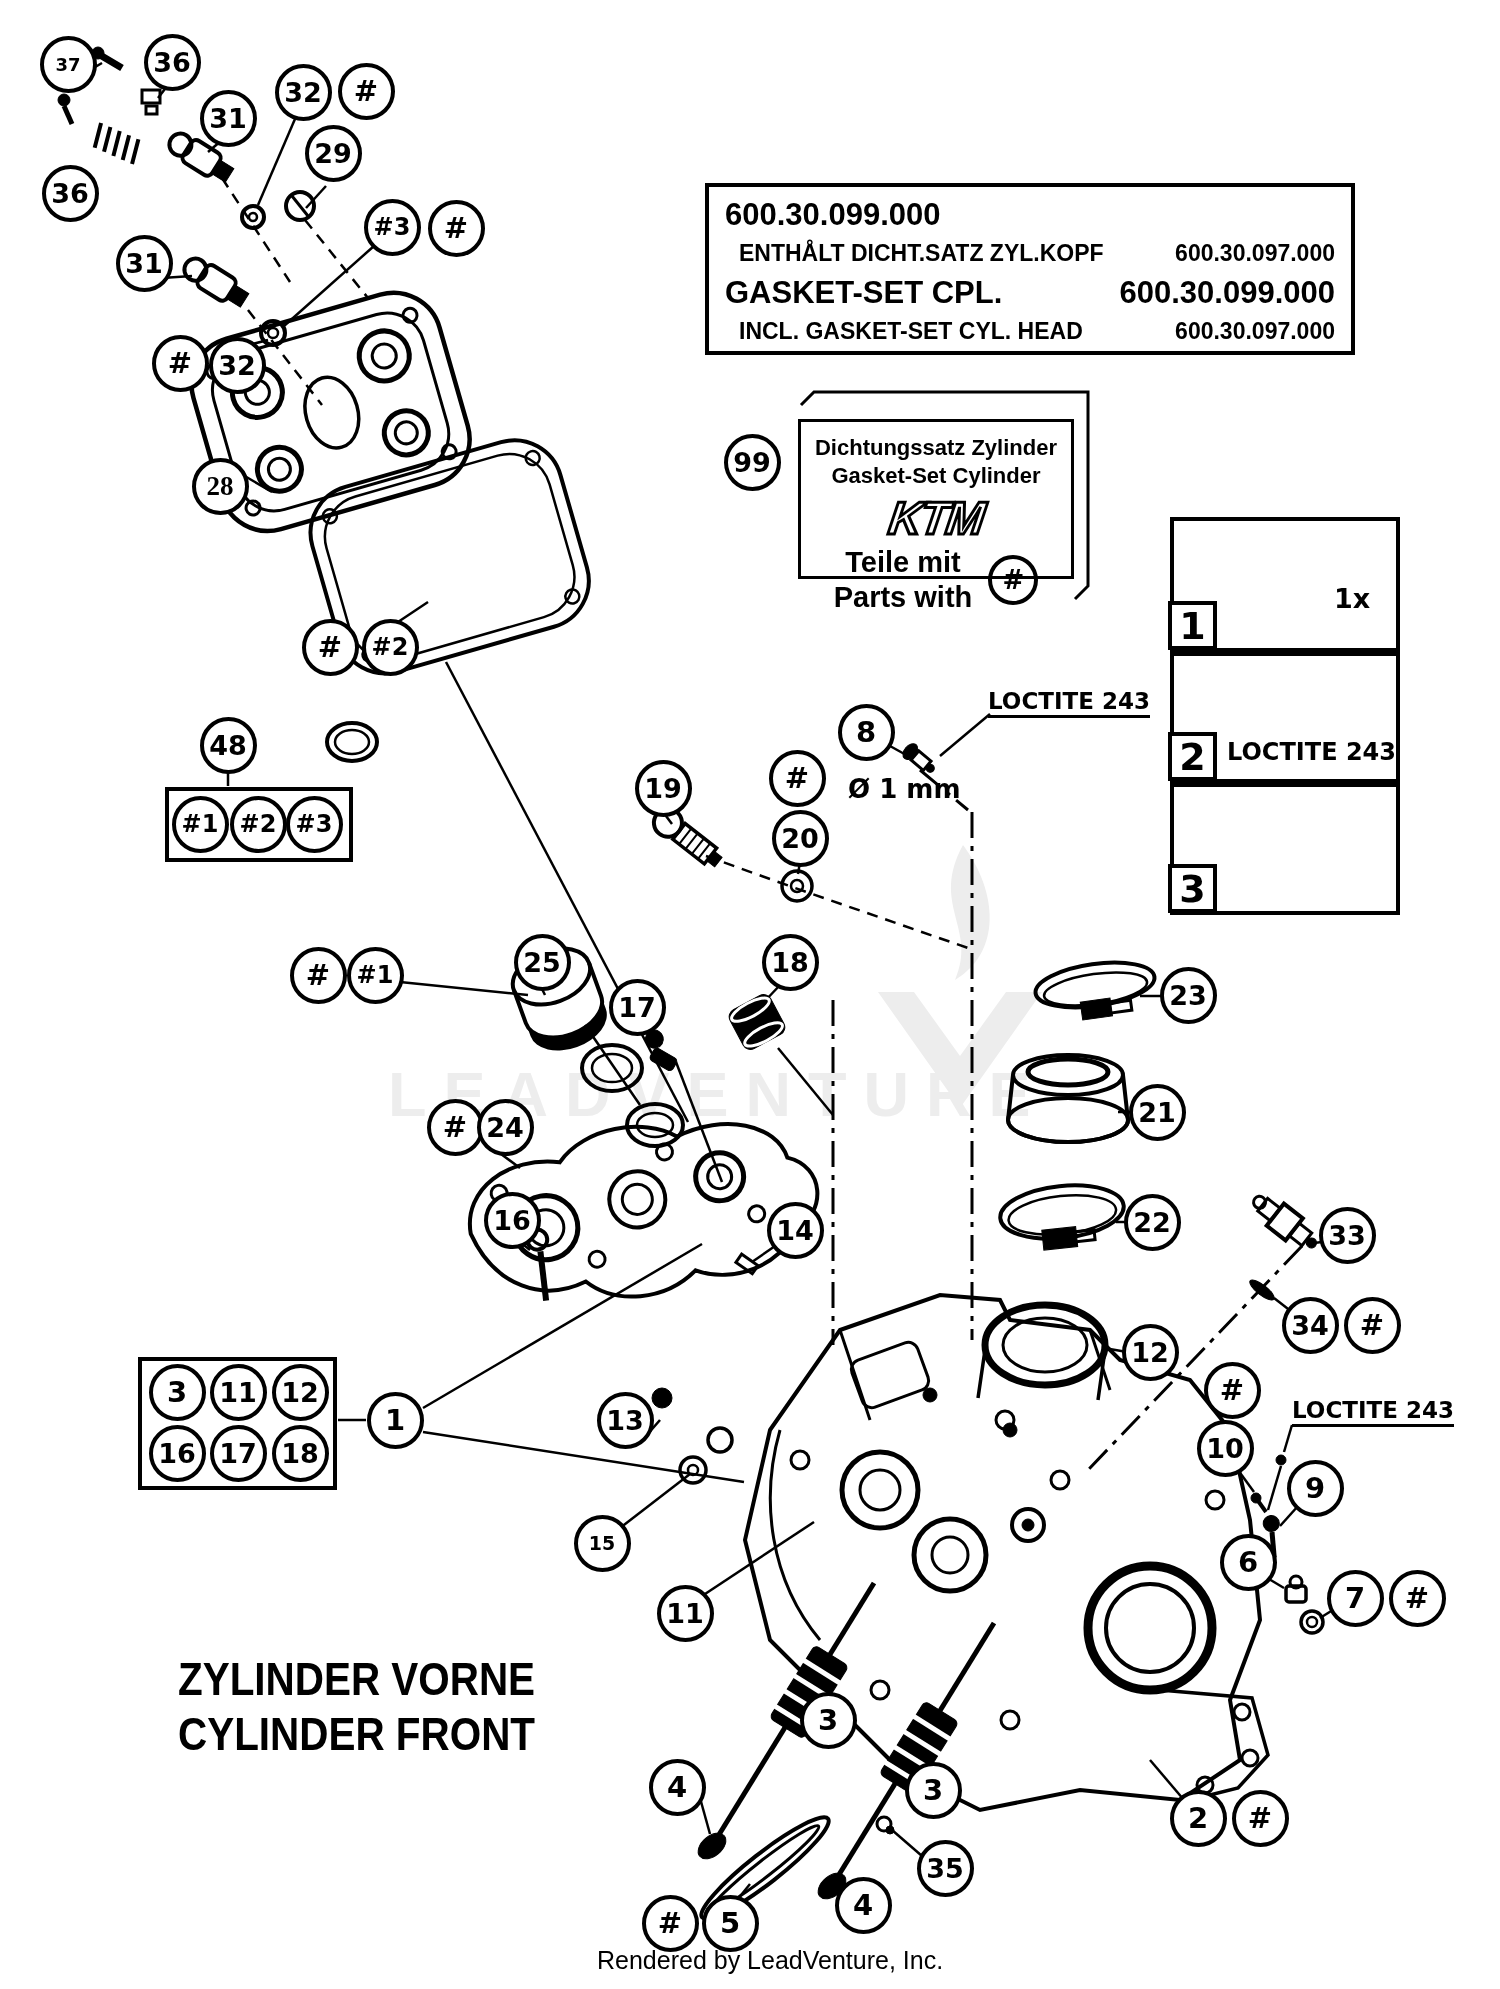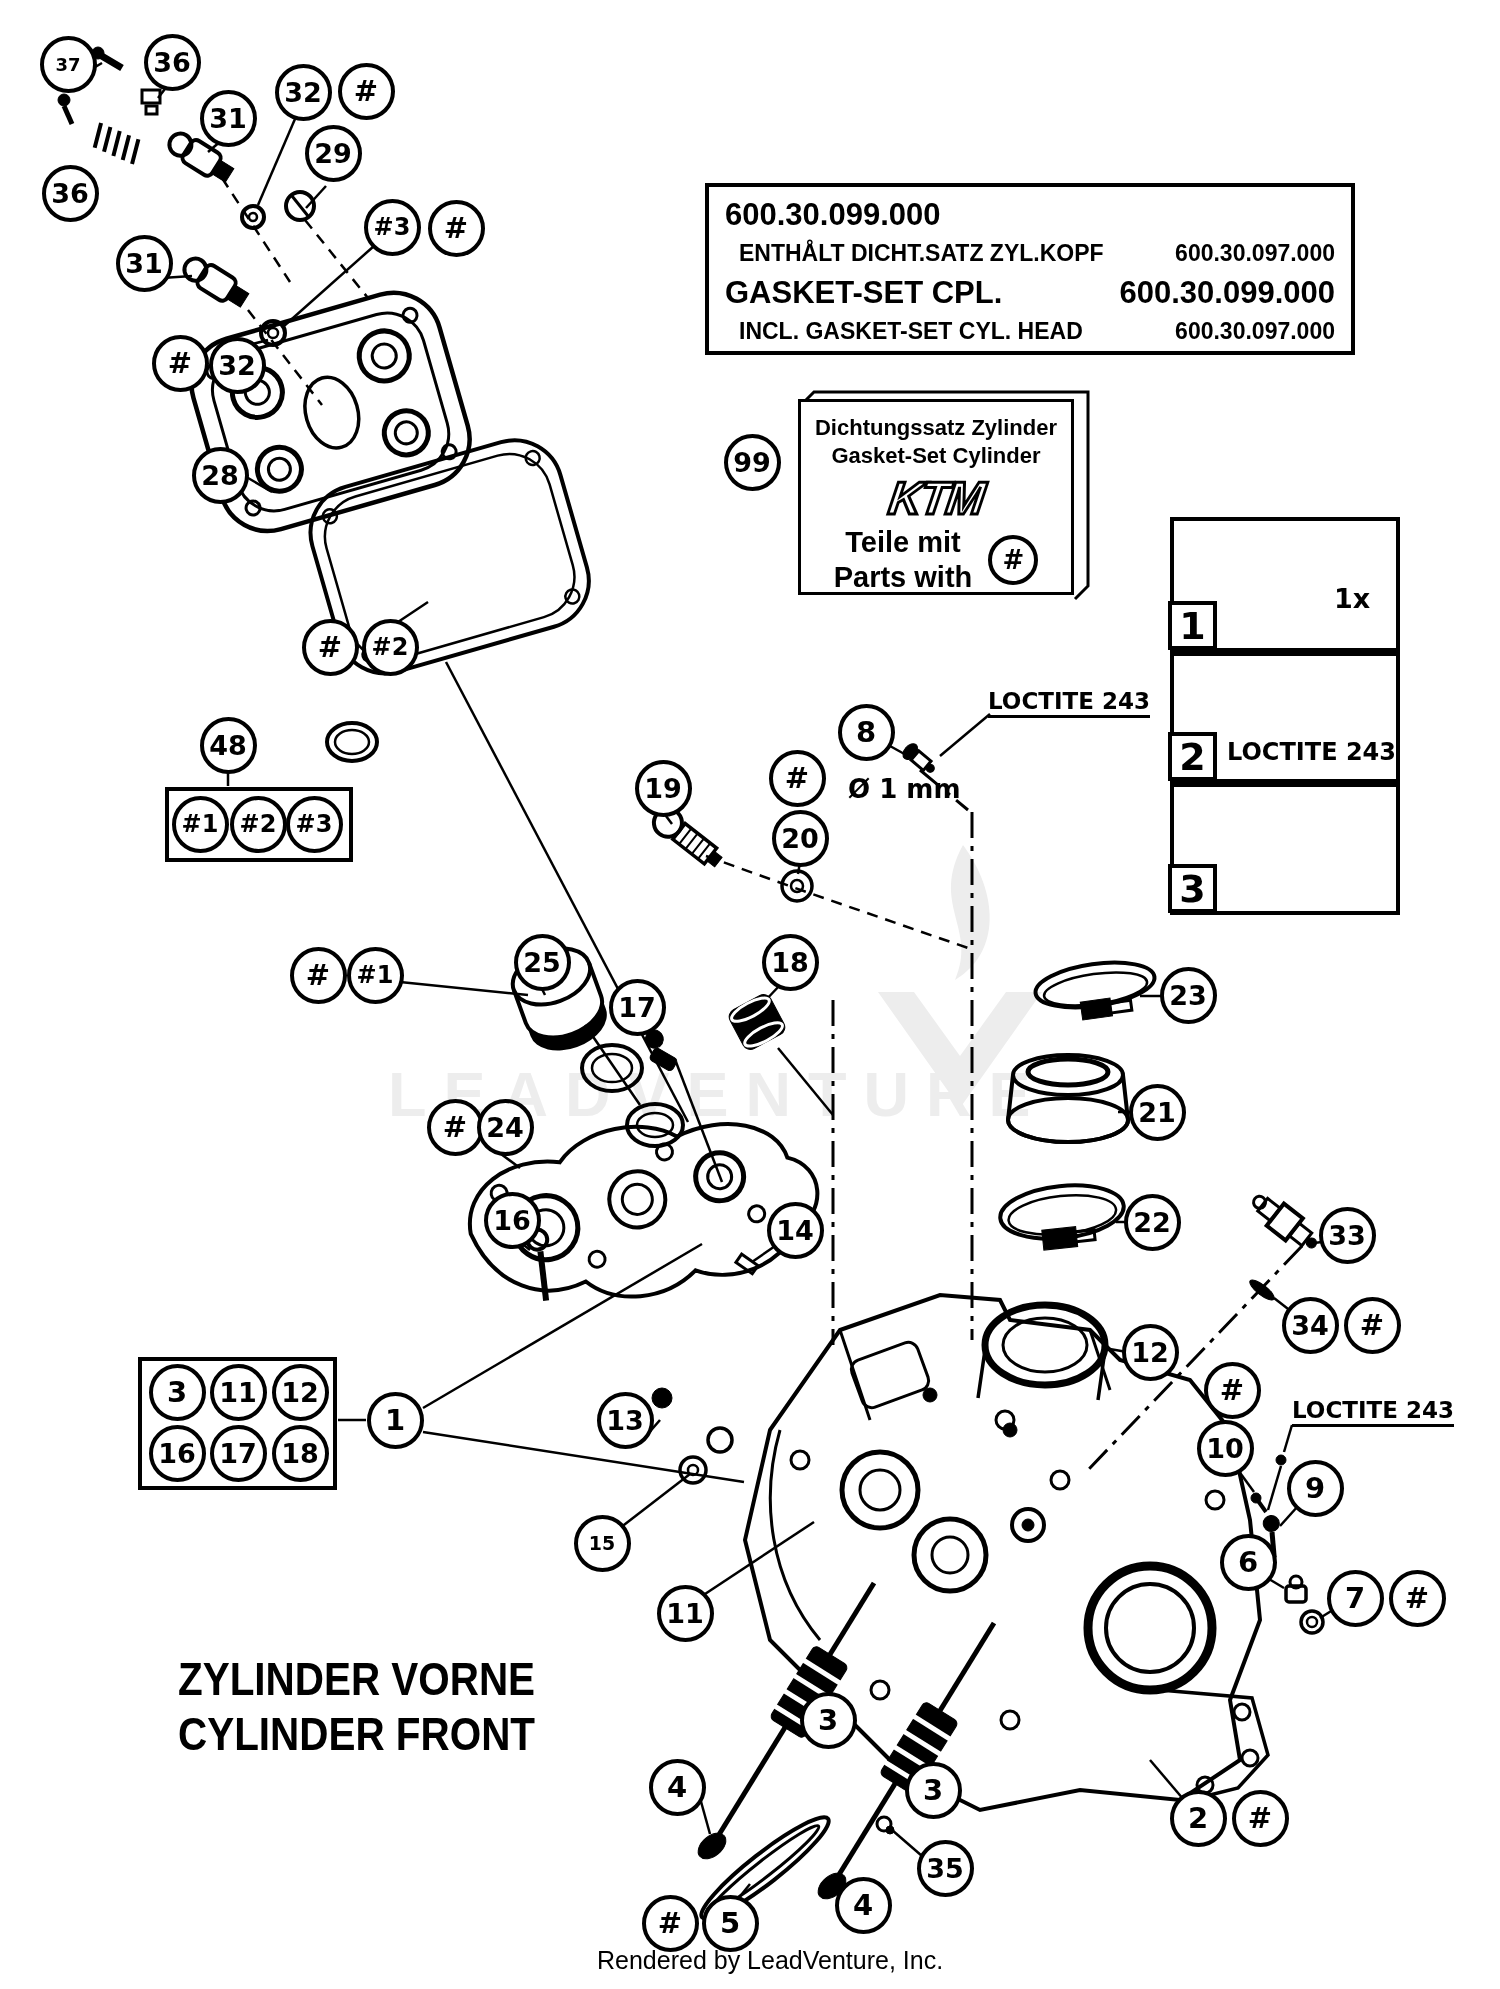--- a/index.html
+++ b/index.html
@@ -10,21 +10,21 @@
       background:#fff;display:flex;align-items:center;justify-content:center;
       font-weight:bold;z-index:6;box-sizing:border-box;font-family:"DejaVu Sans",sans-serif;}
   .box{position:absolute;border:4px solid #000;background:#fff;box-sizing:border-box;z-index:4;}
   
   .hdr{left:705px;top:183px;width:650px;height:172px;padding:10px 16px 6px 16px;
        display:flex;flex-direction:column;justify-content:space-between;}
   .hdr .row{display:flex;justify-content:space-between;font-weight:bold;white-space:nowrap;}
   .hdr .lg{font-size:31px;}
   .hdr .sm{font-size:23px;padding-left:14px;}
   
-  .ktm{left:798px;top:399px;width:276px;height:196px;border-width:3px;text-align:center;
+  .ktm{left:798px;top:419px;width:276px;height:160px;border-width:3px;text-align:center;
        padding-top:12px;z-index:4;}
   .ktm .t{font-weight:bold;font-size:22px;line-height:1.25;}
   .ktm .logo{font-weight:bold;font-style:italic;font-size:46px;letter-spacing:-2px;
              color:#fff;-webkit-text-stroke:3px #000;line-height:1.0;margin:6px 0 2px 0;
              transform:skewX(-8deg);}
   .ktm .note{display:flex;align-items:center;justify-content:center;gap:16px;margin-top:4px;}
   .ktm .note .txt{font-weight:bold;font-size:29px;line-height:1.2;text-align:center;}
   .ktm .note .sym{width:50px;height:50px;border:4px solid #000;border-radius:50%;
                   display:flex;align-items:center;justify-content:center;
                   font-weight:bold;font-size:26px;box-sizing:border-box;
@@ -496,21 +496,21 @@
       <div class="co" style="left: 199.5px; top: 89.5px; font-size: 27px;">31</div>
       <div class="co" style="left: 274.5px; top: 63.5px; font-size: 27px;">32</div>
       <div class="co" style="left: 337.5px; top: 62.5px; font-size: 29px;">#</div>
       <div class="co" style="left: 304.5px; top: 125px; font-size: 27px;">29</div>
       <div class="co" style="left: 363.5px; top: 198.5px; font-size: 24px;">#3</div>
       <div class="co" style="left: 427.5px; top: 199.5px; font-size: 29px;">#</div>
       <div class="co" style="left: 41.5px; top: 164.5px; font-size: 27px;">36</div>
       <div class="co" style="left: 115.5px; top: 234.5px; font-size: 27px;">31</div>
       <div class="co" style="left: 151.5px; top: 334.5px; font-size: 29px;">#</div>
       <div class="co" style="left: 208.5px; top: 336.5px; font-size: 27px;">32</div>
-      <div class="co" style="left: 191.5px; top: 447px; font-size: 27px;">28</div>
+      <div class="co" style="left: 191.5px; top: 458px; font-size: 27px; font-family: Liberation Serif, serif;">28</div>
       <div class="co" style="left: 301.5px; top: 618.5px; font-size: 29px;">#</div>
       <div class="co" style="left: 361.5px; top: 618.5px; font-size: 24px;">#2</div>
       <div class="co" style="left: 199.5px; top: 716.5px; font-size: 27px;">48</div>
       <div class="co" style="left: 171.5px; top: 795.5px; font-size: 24px;">#1</div>
       <div class="co" style="left: 229.5px; top: 795.5px; font-size: 24px;">#2</div>
       <div class="co" style="left: 285.5px; top: 795.5px; font-size: 24px;">#3</div>
       <div class="co" style="left: 723.5px; top: 433.5px; font-size: 27px;">99</div>
       <div class="co" style="left: 289.5px; top: 946.5px; font-size: 29px;">#</div>
       <div class="co" style="left: 346.5px; top: 946.5px; font-size: 24px;">#1</div>
       <div class="co" style="left: 513.5px; top: 933.5px; font-size: 27px;">25</div>

